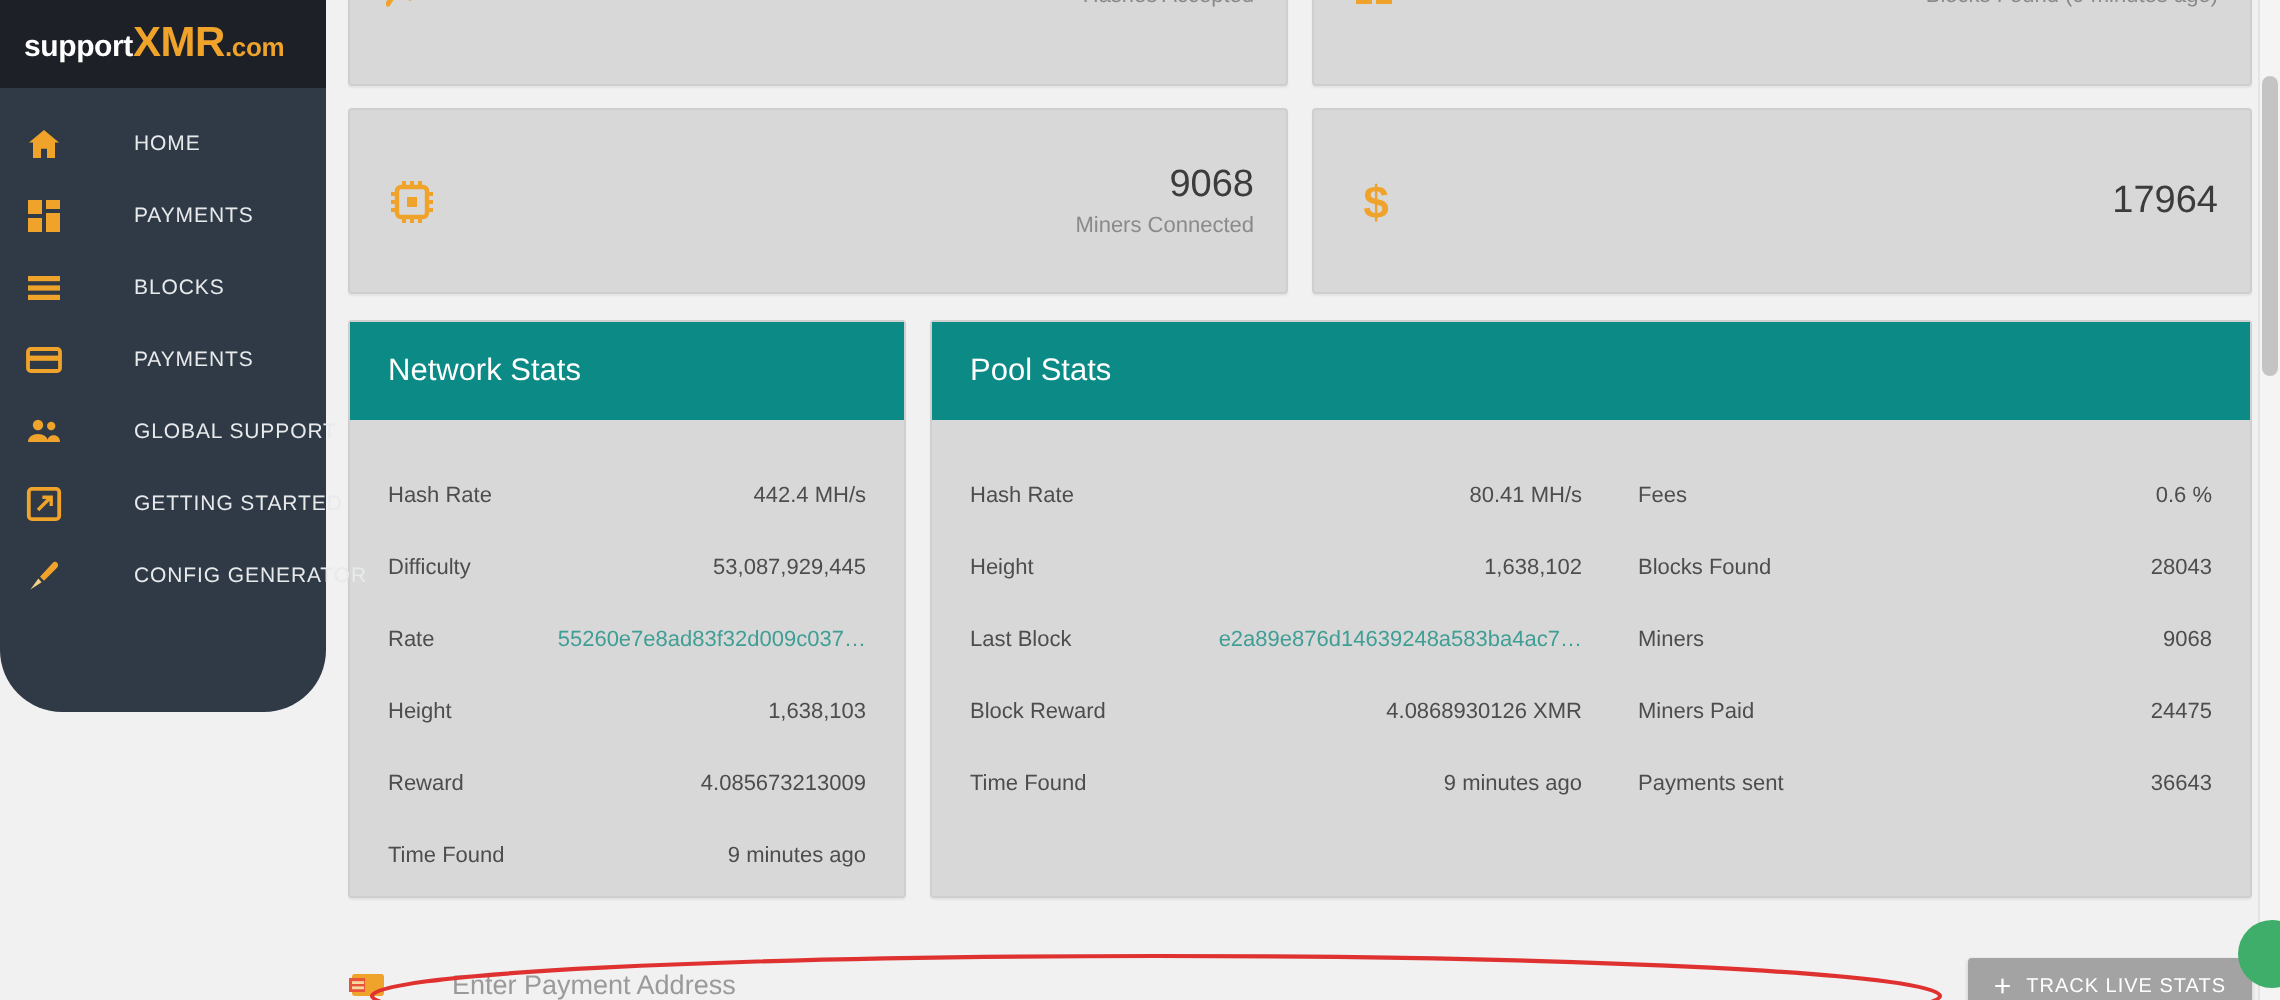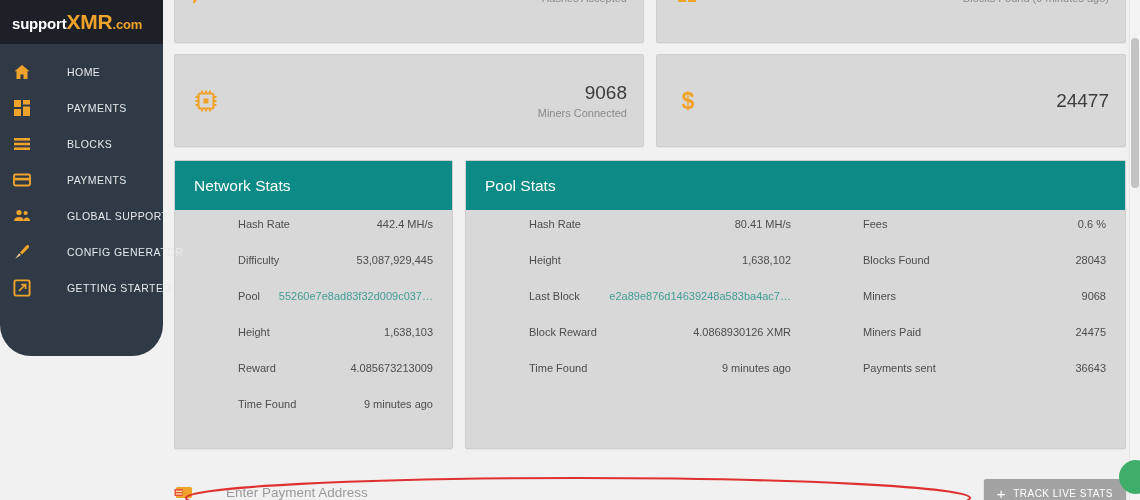--- a/index.html
+++ b/index.html
@@ -106,23 +106,22 @@
     font-size: 9.5px;
     color: #a6a6a6;
     letter-spacing: .6px;
     padding: 4px 16px 7px 5px;
     border-bottom: 2px solid #4a9fe0;
     cursor: pointer;
   }
 
   .stat-rows { }
   .srow {
-    display: flex; justify-content: space-between; align-items: flex-start;
+    display: flex; justify-content: space-between; align-items: flex-end;
     height: 36px;
-    margin-left: 44px;
   }
   .srow .k { font-size: 11px; color: #4d4d4d; }
   .srow .v { font-size: 11px; color: #4d4d4d; }
   .srow .v.link { color: #3f9e95; }
 
   .pool-cols { display: flex; }
   .pool-col-left { flex: 0 0 330px; padding-right: 24px; }
   .pool-col-right { flex: 1 1 auto; padding-left: 4px; }
 
   
@@ -256,35 +255,35 @@
             <path d="M1 14c0-2.6 2.3-4 5-4s5 1.4 5 4z" fill="#f0a32a"></path>
             <path d="M10.6 14c0-2.2 1.4-3.4 3.2-3.4S17 11.8 17 14z" fill="#f0a32a"></path>
           </svg>
         </span>
         <span class="nav-label">GLOBAL SUPPORT</span>
       </div>
 
       <div class="nav-item">
         <span class="nav-icon">
           <svg width="18" height="18" viewBox="0 0 18 18">
+            <rect x="1.4" y="1.4" width="15.2" height="15.2" rx="1.6" fill="none" stroke="#f0a32a" stroke-width="1.9"></rect>
+            <path d="M6 12L12 6M8.2 5.6H12.6V10" fill="none" stroke="#f0a32a" stroke-width="1.7"></path>
+          </svg>
+        </span>
+        <span class="nav-label">GETTING STARTED</span>
+      </div>
+
+      <div class="nav-item">
+        <span class="nav-icon">
+          <svg width="18" height="18" viewBox="0 0 18 18">
             <path d="M15.6 2.4c-.8-.8-1.8-.5-2.5.3L7 9.4l2 2 6.4-6.4c.8-.8.9-1.8.2-2.6z" fill="#f0a32a"></path>
             <path d="M6.2 10.2L2.2 15.8l5.6-3.7z" fill="#f5d08a"></path>
           </svg>
         </span>
         <span class="nav-label">CONFIG GENERATOR</span>
-      </div>
-
-      <div class="nav-item">
-        <span class="nav-icon">
-          <svg width="18" height="18" viewBox="0 0 18 18">
-            <rect x="1.4" y="1.4" width="15.2" height="15.2" rx="1.6" fill="none" stroke="#f0a32a" stroke-width="1.9"></rect>
-            <path d="M6 12L12 6M8.2 5.6H12.6V10" fill="none" stroke="#f0a32a" stroke-width="1.7"></path>
-          </svg>
-        </span>
-        <span class="nav-label">GETTING STARTED</span>
       </div>
 
     </nav>
   </aside>
 
   <main class="content">
 
     <div class="cards-row row-top">
       <div class="stat-card">
         <span class="stat-icon">
@@ -328,21 +327,21 @@
           <div class="stat-label">Miners Connected</div>
         </span>
       </div>
       <div class="stat-card">
         <span class="stat-icon">
           <svg width="26" height="26" viewBox="0 0 26 26">
             <text x="13" y="21" text-anchor="middle" font-family="Liberation Sans, sans-serif" font-size="23" font-weight="bold" fill="#f0a32a">$</text>
           </svg>
         </span>
         <span class="stat-body">
-          <div class="stat-value">24477</div>
+          <div class="stat-value">17964</div>
         </span>
       </div>
     </div>
 
     <div class="panels">
 
       <section class="panel panel-network">
         <div class="panel-head">
           <span class="panel-title">Network Stats</span>
         </div>
@@ -350,21 +349,21 @@
           <div class="stat-rows">
             <div class="srow">
               <span class="k">Hash Rate</span>
               <span class="v">442.4 MH/s</span>
             </div>
             <div class="srow">
               <span class="k">Difficulty</span>
               <span class="v">53,087,929,445</span>
             </div>
             <div class="srow">
-              <span class="k">Pool</span>
+              <span class="k">Rate</span>
               <span class="v link">55260e7e8ad83f32d009c037…</span>
             </div>
             <div class="srow">
               <span class="k">Height</span>
               <span class="v">1,638,103</span>
             </div>
             <div class="srow">
               <span class="k">Reward</span>
               <span class="v">4.085673213009</span>
             </div>

